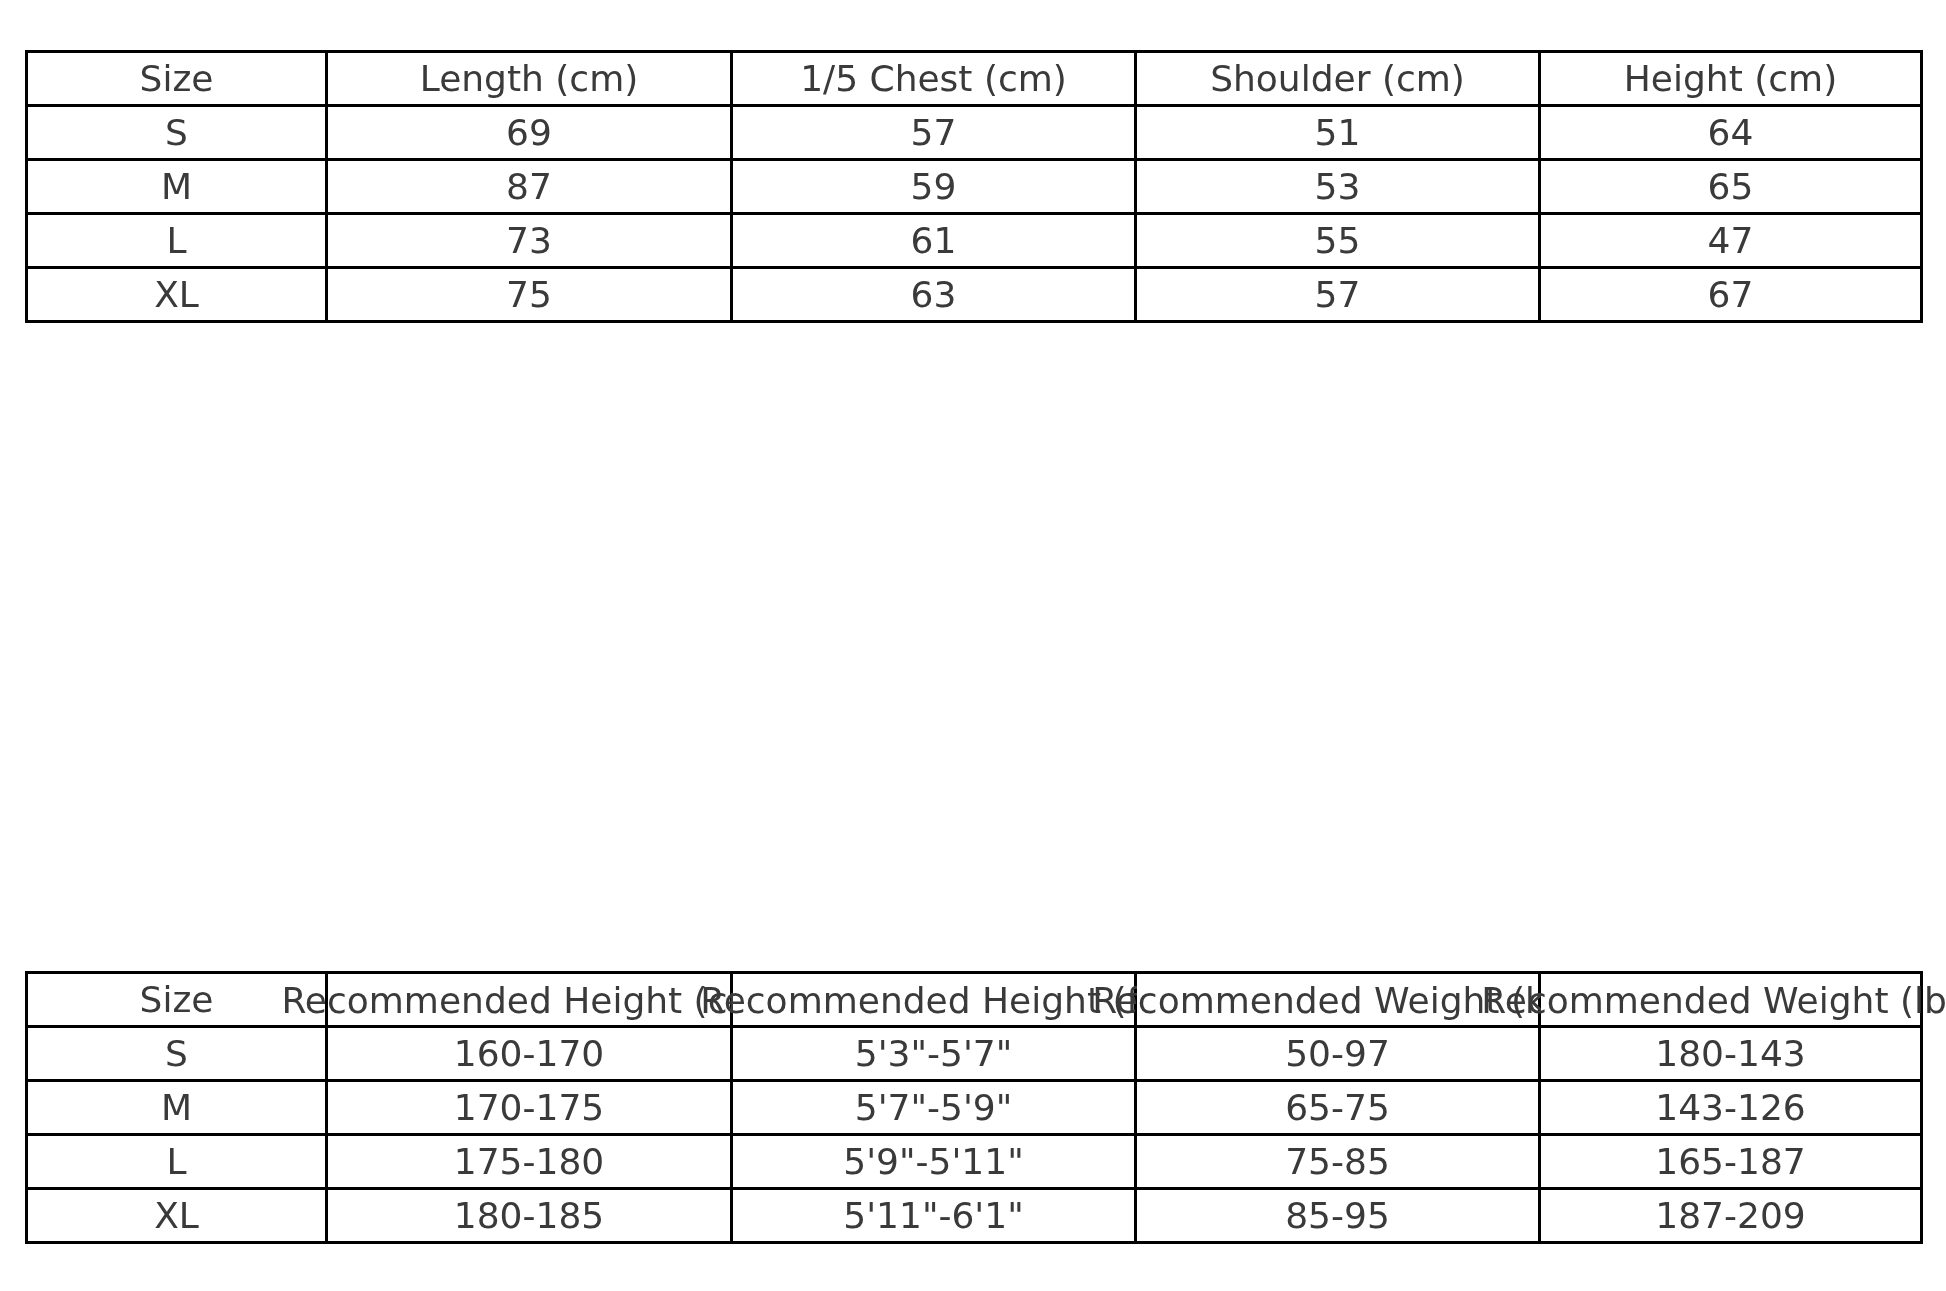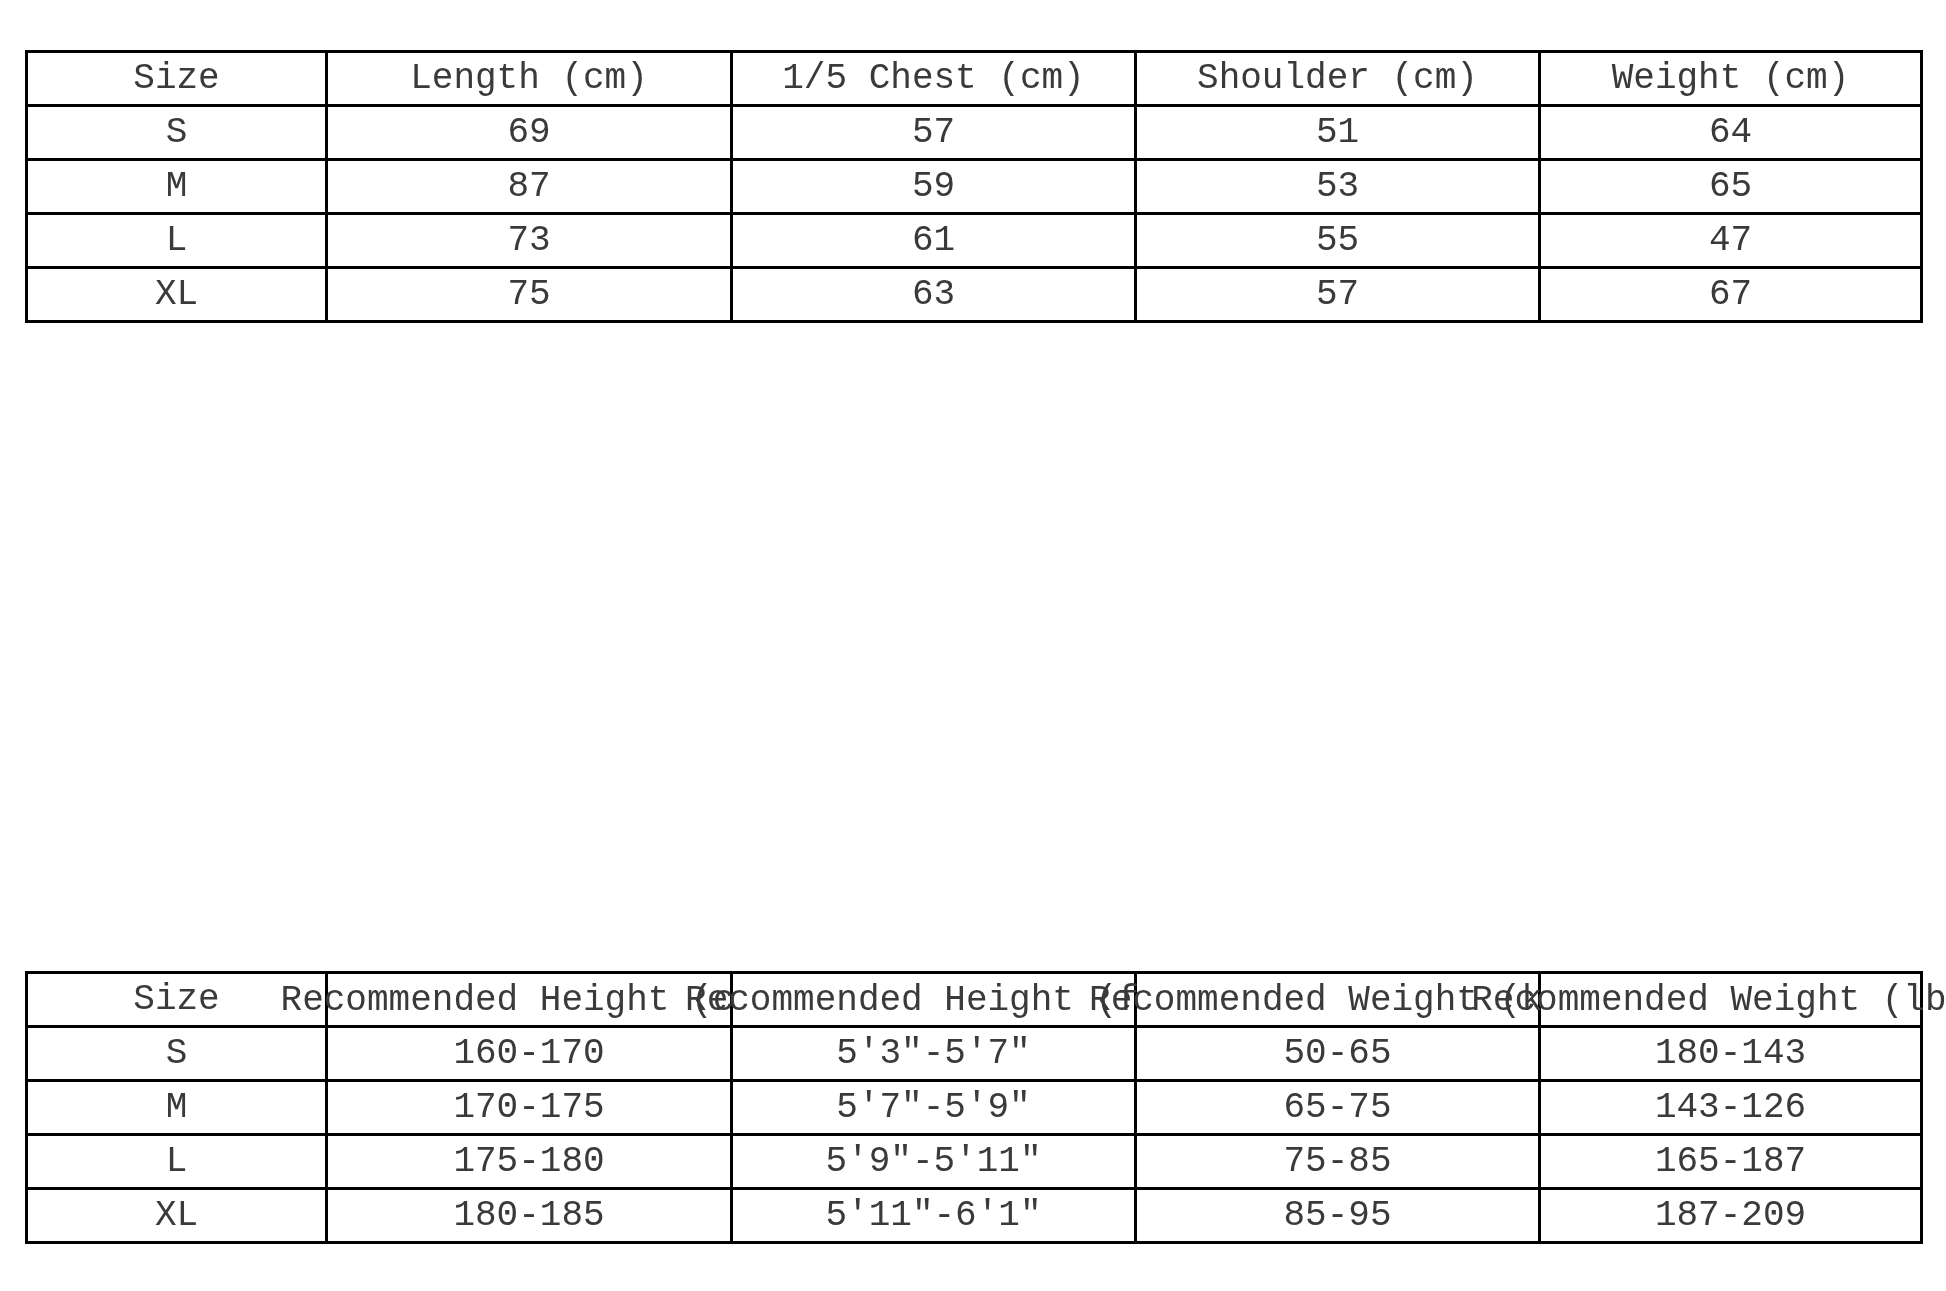--- a/index.html
+++ b/index.html
@@ -11,21 +11,20 @@
     overflow: hidden;
     position: relative;
     font-family: "DejaVu Sans", "Liberation Sans", sans-serif;
   }
   table.size-table {
     position: absolute;
     left: 25px;
     border-collapse: collapse;
     table-layout: fixed;
     width: 1895px;
-    font-family: Liberation Mono, monospace;
   }
   #table-measurements { top: 50px; }
   #table-fit { top: 971px; }
 
   .size-table th, .size-table td {
     border: 3px solid #000000;
     padding: 0;
     text-align: center;
     vertical-align: middle;
     font-size: 36px;
@@ -57,21 +56,21 @@
     <col style="width:404px">
     <col style="width:404px">
     <col style="width:382px">
   </colgroup>
   <tbody>
       <tr>
     <th>Size</th>
     <th>Length (cm)</th>
     <th>1/5 Chest (cm)</th>
     <th>Shoulder (cm)</th>
-    <th>Weight (cm)</th>
+    <th>Height (cm)</th>
   </tr>
   <tr>
     <td>S</td>
     <td>69</td>
     <td>57</td>
     <td>51</td>
     <td>64</td>
   </tr>
   <tr>
     <td>M</td>
@@ -118,21 +117,21 @@
           <span class="overflow-label">Recommended Weight (kg)</span>
         </th>
     <th>
           <span class="overflow-label">Recommended Weight (lbs)</span>
         </th>
   </tr>
   <tr>
     <td>S</td>
     <td>160-170</td>
     <td>5'3"-5'7"</td>
-    <td>50-65</td>
+    <td>50-97</td>
     <td>180-143</td>
   </tr>
   <tr>
     <td>M</td>
     <td>170-175</td>
     <td>5'7"-5'9"</td>
     <td>65-75</td>
     <td>143-126</td>
   </tr>
   <tr>

